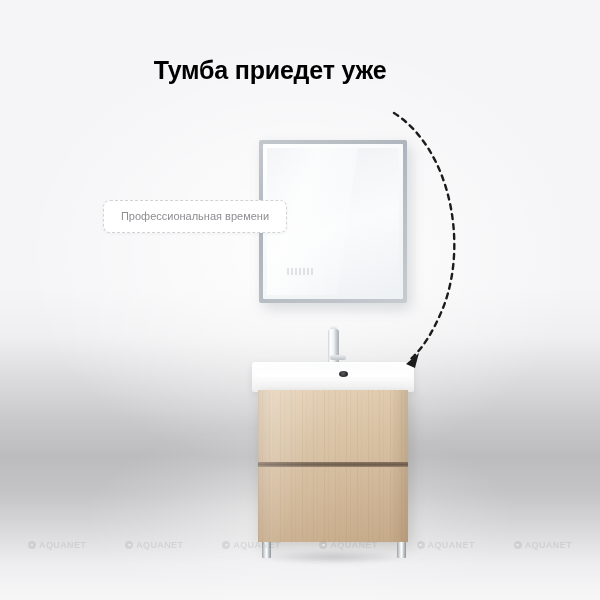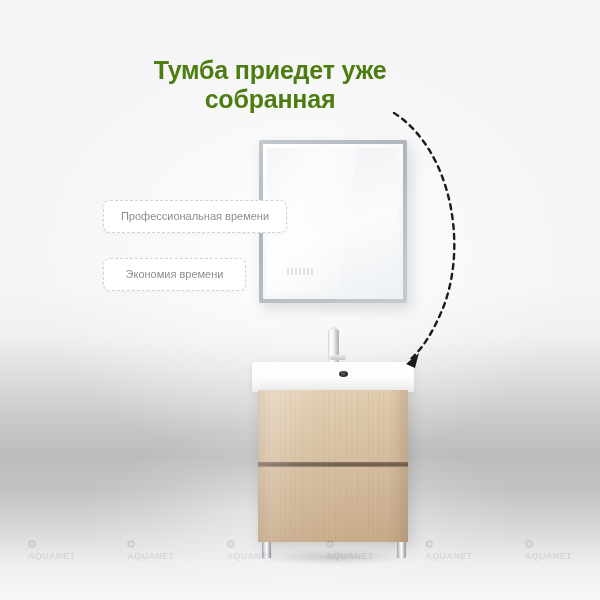--- a/index.html
+++ b/index.html
@@ -70,28 +70,27 @@
     width: 600px;
     display: flex;
     justify-content: space-between;
     align-items: center;
     padding: 0 28px;
     pointer-events: none;
   }
   .watermark-row.row-a { top: 540px; }
   .watermark {
     display: flex;
-    align-items: flex-start;
+    align-items: center;
     gap: 3px;
     color: rgba(120,120,125,0.17);
     font-size: 9px;
     font-weight: 700;
     letter-spacing: 0.4px;
     white-space: nowrap;
-    flex-direction: column;
   }
   .wm-mark {
     width: 8px; height: 8px;
     border-radius: 50%;
     background: rgba(120,120,125,0.17);
     position: relative;
     flex: 0 0 auto;
   }
   .wm-mark::after {
     content: "";
@@ -253,21 +252,21 @@
       rgba(90,90,98,0) 85%);
     filter: blur(2px);
   }
 
   
   .headline {
     position: absolute;
     left: 60px; top: 56px;
     width: 420px;
     text-align: center;
-    color: #4d7c0f;
+    color: #000000;
     font-size: 25px;
     line-height: 1.17;
     font-weight: 700;
     letter-spacing: -0.2px;
   }
   .headline .l2 { display: block; }
 
   
   .badge {
     position: absolute;
@@ -332,28 +331,24 @@
   <div class="cabinet">
     <div class="drawer-gap g1"></div>
     <div class="cabinet-sheen"></div>
   </div>
 
   <div class="leg left"></div>
   <div class="leg right"></div>
 
   <div class="headline">
     <span>Тумба приедет уже</span>
-    <span class="l2">собранная</span>
   </div>
 
   <div class="badge b1">
     <span>Профессиональная времени</span>
-  </div>
-  <div class="badge b2">
-    <span>Экономия времени</span>
   </div>
 
   <svg class="arrow-svg" viewBox="0 0 600 600">
     <path d="M 394 113 C 452 150, 470 250, 440 315 C 428 342, 418 352, 410 360" fill="none" stroke="#1b1b1b" stroke-width="2.4" stroke-dasharray="5 5" stroke-linecap="round"></path>
     <path d="M 406 364 L 419 353 L 416 364 L 415 368 Z" fill="#1b1b1b"></path>
   </svg>
 
   <div class="watermark-row row-a">
     <div class="watermark">
       <span class="wm-mark"></span>

